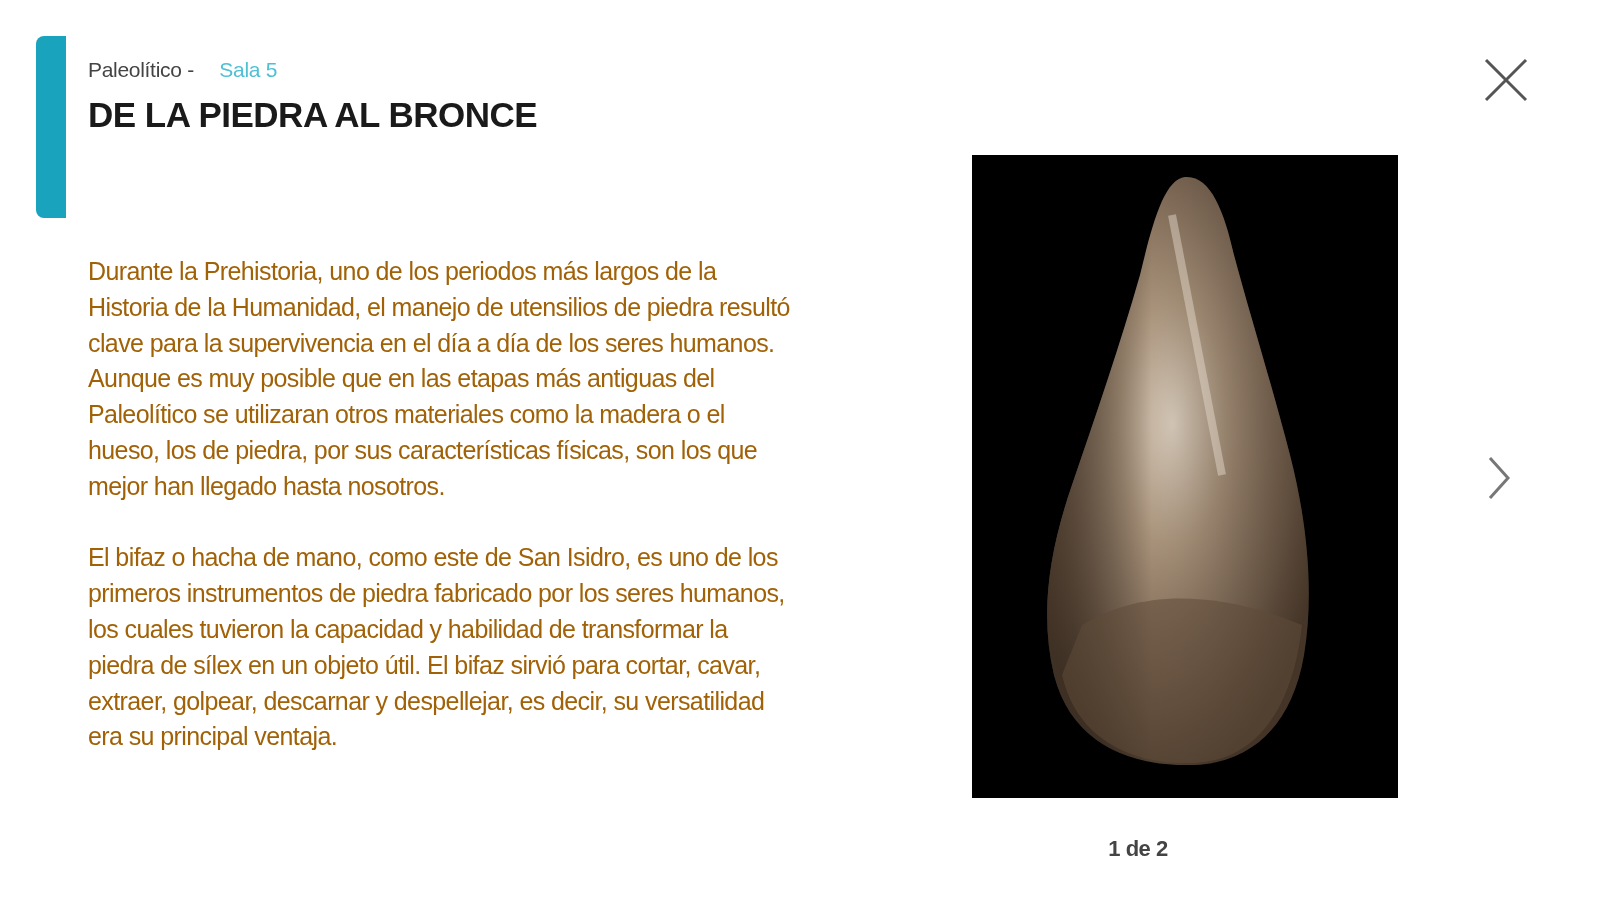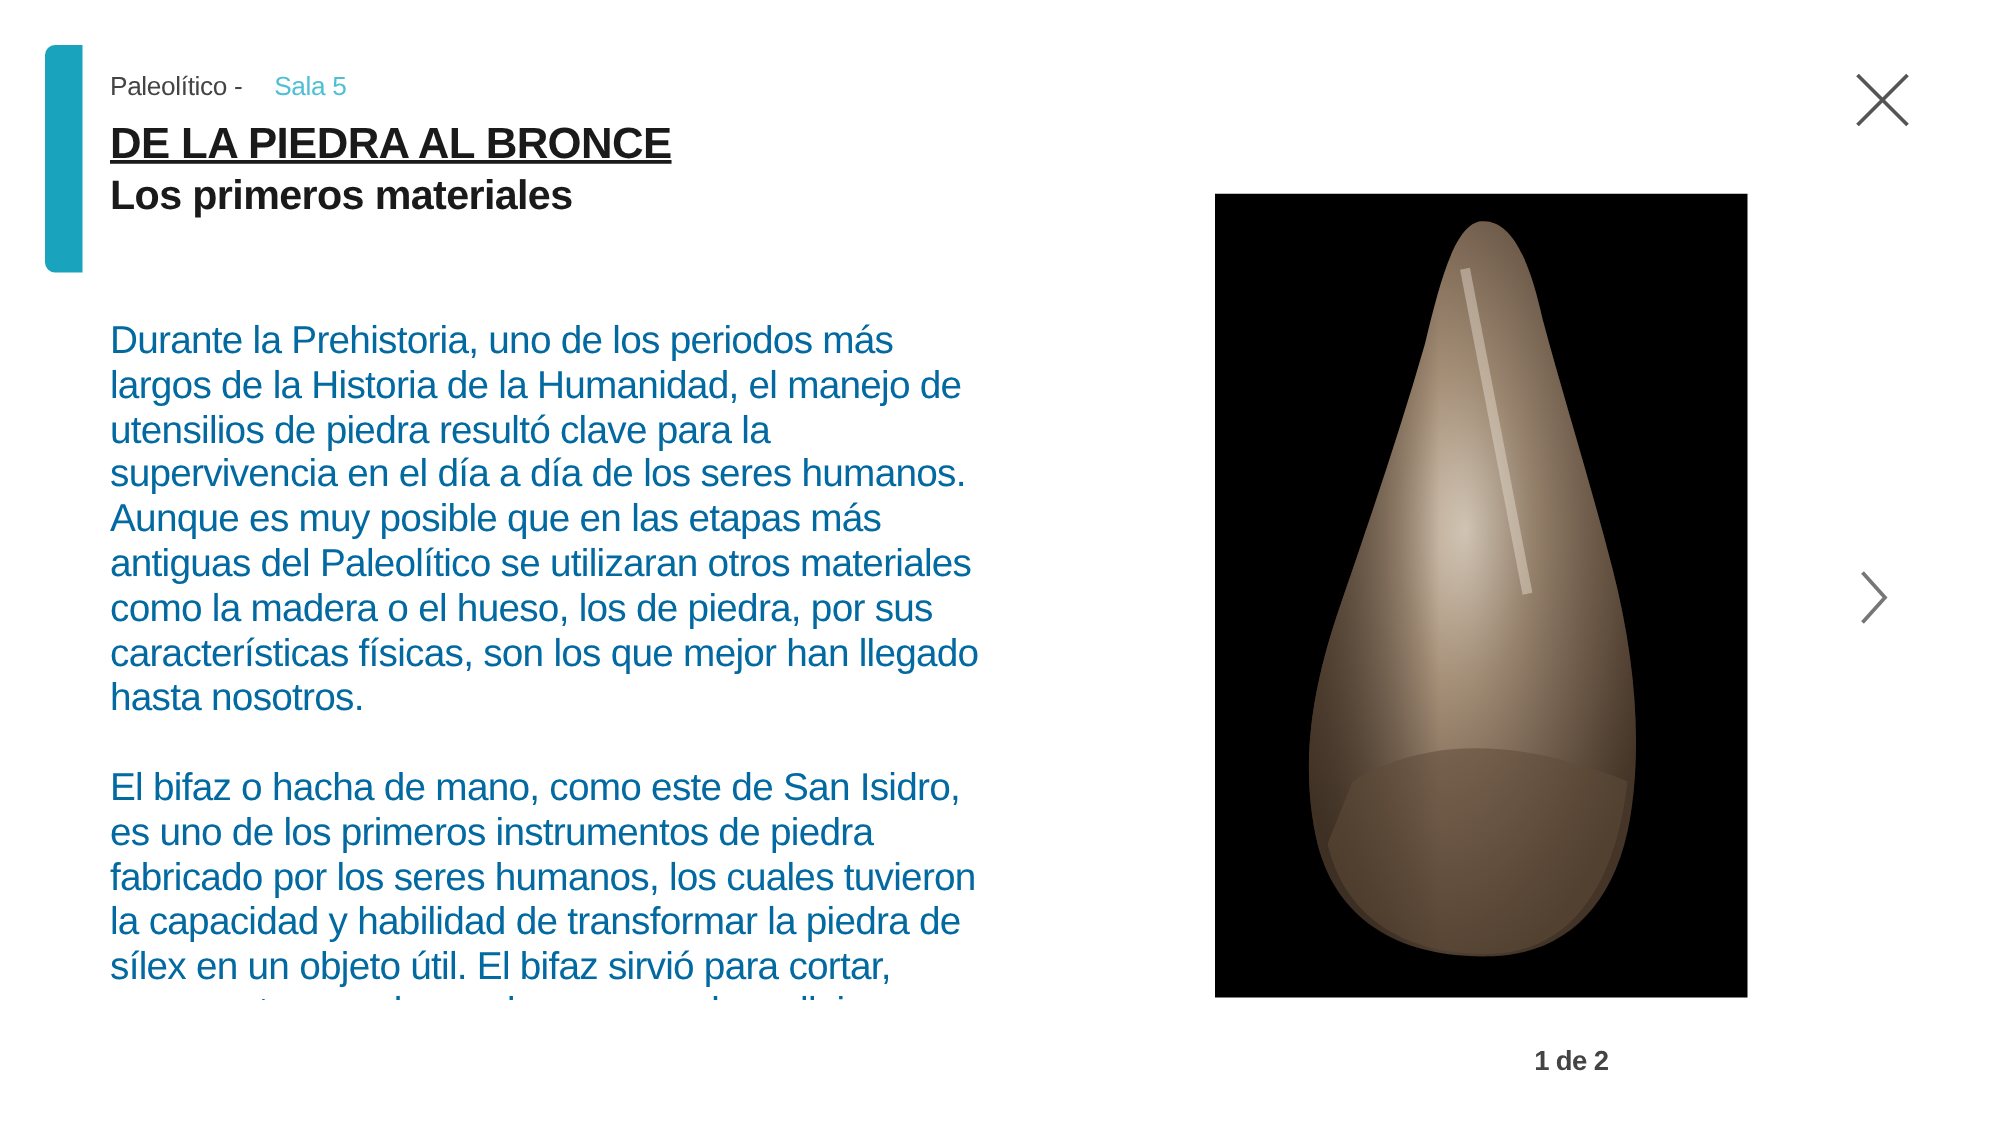--- a/index.html
+++ b/index.html
@@ -8,49 +8,48 @@
       font-family:"Liberation Sans", sans-serif; color:#2a2a2a;
     }
     .accent-bar {
       position:absolute; left:36px; top:36px; width:30px; height:182px;
       background:#1aa3bd; border-radius:8px 0 0 8px;
     }
     .header { position:absolute; left:88px; top:58px; }
     .breadcrumb { font-size:21px; color:#444; letter-spacing:-0.3px; }
     .breadcrumb .sep { color:#444; }
     .breadcrumb .room { color:#4fc0d4;margin-left:20px; }
-    .title { margin-top:12px; font-size:35px; font-weight:bold; color:#1a1a1a; letter-spacing:-0.5px; line-height:42px;text-decoration:underline; }
+    .title { margin-top:12px; font-size:35px; font-weight:bold; color:#1a1a1a; letter-spacing:-0.5px; line-height:42px; }
     .subtitle { font-size:33px; font-weight:bold; color:#1a1a1a; letter-spacing:-0.5px; line-height:40px; }
     .body-text {
       position:absolute; left:88px; top:254px; width:710px; height:546px; overflow:hidden;
-      font-size:31px; line-height:35.8px; color:#0369a1; letter-spacing:-0.6px;
+      font-size:25px; line-height:35.8px; color:#a16207; letter-spacing:-0.6px;
     }
     .body-text p { margin:0 0 35.8px 0; }
     .close-btn { position:absolute; left:1480px; top:54px; width:52px; height:52px; cursor:pointer; }
     .next-btn { position:absolute; left:1480px; top:452px; width:36px; height:52px; cursor:pointer; }
     .image-frame {
       position:absolute; left:972px; top:155px; width:426px; height:643px; background:#000;
       overflow:hidden;
     }
     .counter {
-      position:absolute; left:1162px; top:836px; width:190px; text-align:center;
+      position:absolute; left:1043px; top:836px; width:190px; text-align:center;
       font-size:22px; font-weight:bold; color:#444; letter-spacing:-0.5px;
     }
   </style>
 </head>
 <body>
 
 <div class="accent-bar"></div>
 
 <div class="header">
   <div class="breadcrumb">
     <span>Paleolítico</span><span class="sep"> - </span><span class="room">Sala 5</span>
   </div>
   <div class="title">DE LA PIEDRA AL BRONCE</div>
-  <div class="subtitle">Los primeros materiales</div>
 </div>
 
 <div class="body-text">
   <p>Durante la Prehistoria, uno de los periodos más largos de la Historia de la Humanidad, el manejo de utensilios de piedra resultó clave para la supervivencia en el día a día de los seres humanos. Aunque es muy posible que en las etapas más antiguas del Paleolítico se utilizaran otros materiales como la madera o el hueso, los de piedra, por sus características físicas, son los que mejor han llegado hasta nosotros.</p>
   <p>El bifaz o hacha de mano, como este de San Isidro, es uno de los primeros instrumentos de piedra fabricado por los seres humanos, los cuales tuvieron la capacidad y habilidad de transformar la piedra de sílex en un objeto útil. El bifaz sirvió para cortar, cavar, extraer, golpear, descarnar y despellejar, es decir, su versatilidad era su principal ventaja.</p>
 </div>
 
 <div class="close-btn">
   <svg width="52" height="52" viewBox="0 0 52 52">
     <line x1="6" y1="6" x2="46" y2="46" stroke="#555" stroke-width="3"></line>

